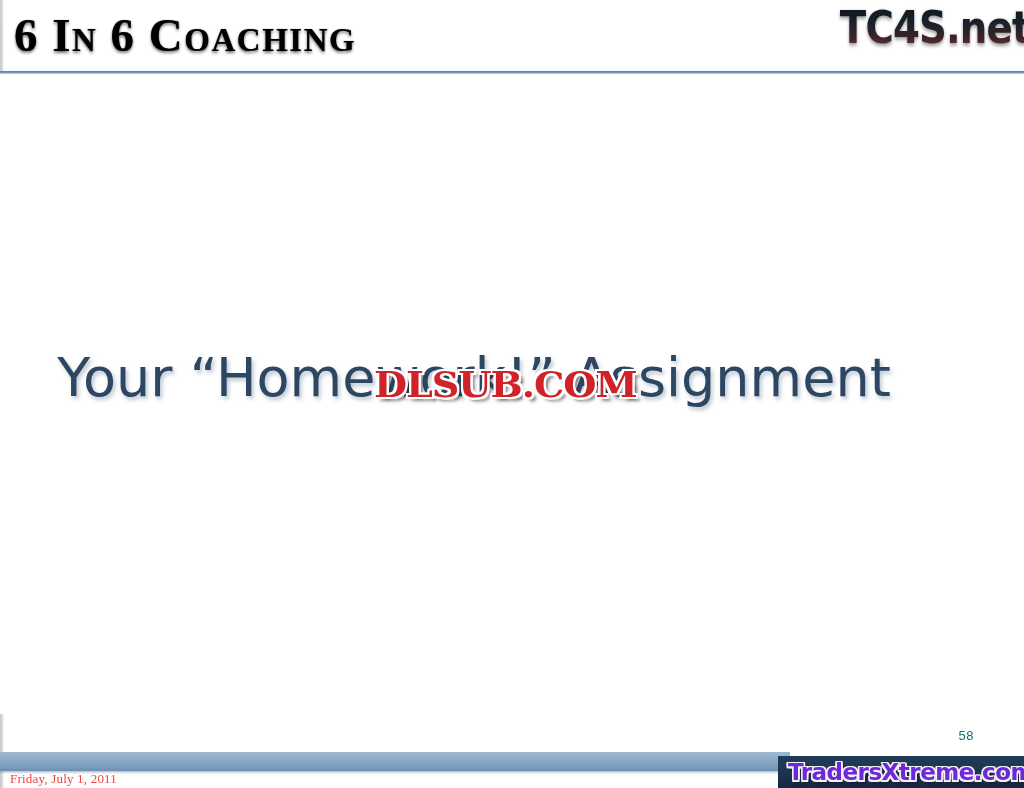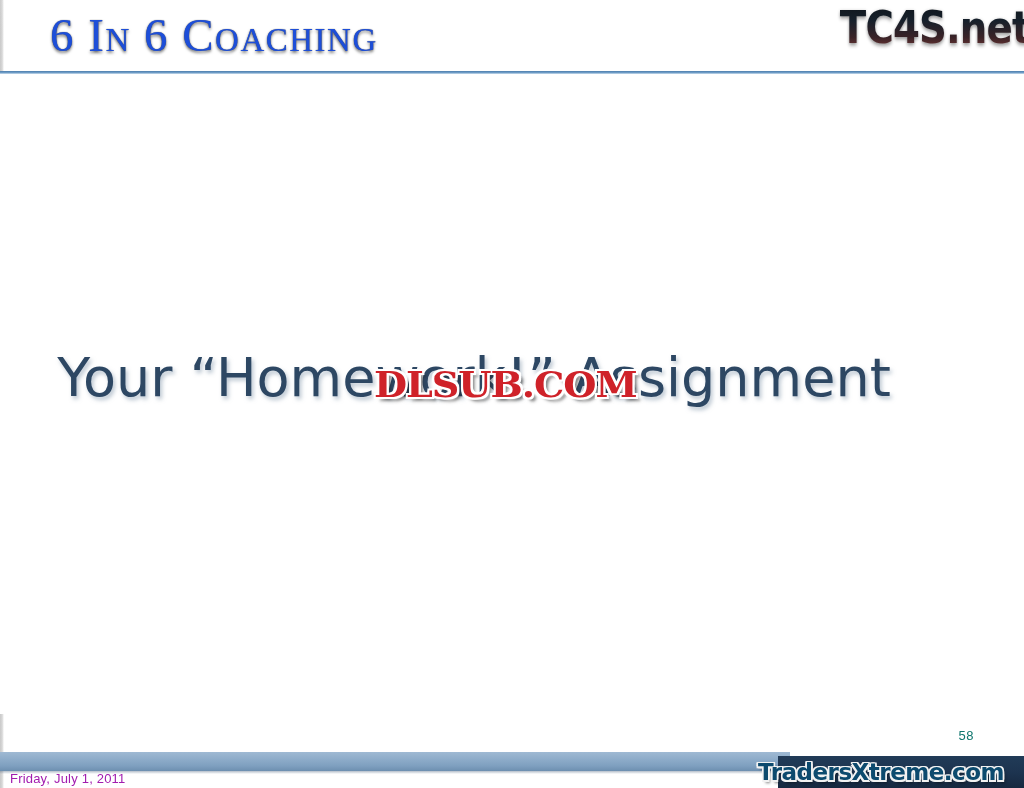--- a/index.html
+++ b/index.html
@@ -60,28 +60,27 @@
     width: 1024px; height: 3px;
     background: linear-gradient(to bottom, #4d7ead 0%, #6f9dc7 55%, #cfe0ef 100%);
   }
 
   .header-title {
     position: absolute;
     left: 14px;
     top: 4px;
     font-family: "Liberation Serif", "DejaVu Serif", serif;
     font-size: 47px;
-    font-weight: 400;
+    font-weight: 700;
     font-variant: small-caps;
     letter-spacing: 1.5px;
-    color: #1d4ed8;
+    color: #000000;
     text-shadow: 0 2px 3px rgba(0,0,0,0.55), 0 0 1px rgba(0,0,0,0.6);
     white-space: nowrap;
     line-height: 62px;
-    margin-left: 36px;
   }
 
   .header-logo {
     position: absolute;
     right: -6px;
     top: -2px;
     font-family: "DejaVu Sans", sans-serif;
     font-size: 44px;
     font-weight: 700;
     letter-spacing: -1px;
@@ -171,46 +170,46 @@
     top: 771px;
     width: 790px;
     height: 3px;
     background: linear-gradient(to bottom, rgba(90,110,135,0.45), rgba(255,255,255,0));
   }
 
   .footer-date {
     position: absolute;
     left: 10px;
     top: 770px;
-    font-family: Liberation Sans, sans-serif;
+    font-family: Liberation Serif, serif;
     font-size: 13px;
-    color: #a21caf;
+    color: #ef4444;
     letter-spacing: 0.2px;
     line-height: 18px;
   }
 
   .footer-logo-bar {
     position: absolute;
     left: 778px;
     top: 756px;
     width: 246px;
     height: 32px;
     background: linear-gradient(to bottom, #213b58 0%, #1d3450 50%, #16283f 100%);
   }
   .footer-logo-text {
     position: absolute;
-    left: 758px;
+    left: 788px;
     top: 757px;
     width: 236px;
     font-family: "DejaVu Sans", sans-serif;
     font-size: 23px;
     font-weight: 700;
     letter-spacing: -0.5px;
     line-height: 30px;
-    color: #0c4a6e;
+    color: #6d28d9;
     white-space: nowrap;
     text-shadow:
       -1.5px 0 0 #f2f2f2,  1.5px 0 0 #f2f2f2,
        0 -1.5px 0 #f2f2f2, 0 1.5px 0 #f2f2f2,
       -1.5px -1.5px 0 #f2f2f2, 1.5px -1.5px 0 #f2f2f2,
       -1.5px 1.5px 0 #f2f2f2,  1.5px 1.5px 0 #f2f2f2,
        2px 3px 3px rgba(0,0,0,0.5);
   }
 </style>
 </head>

